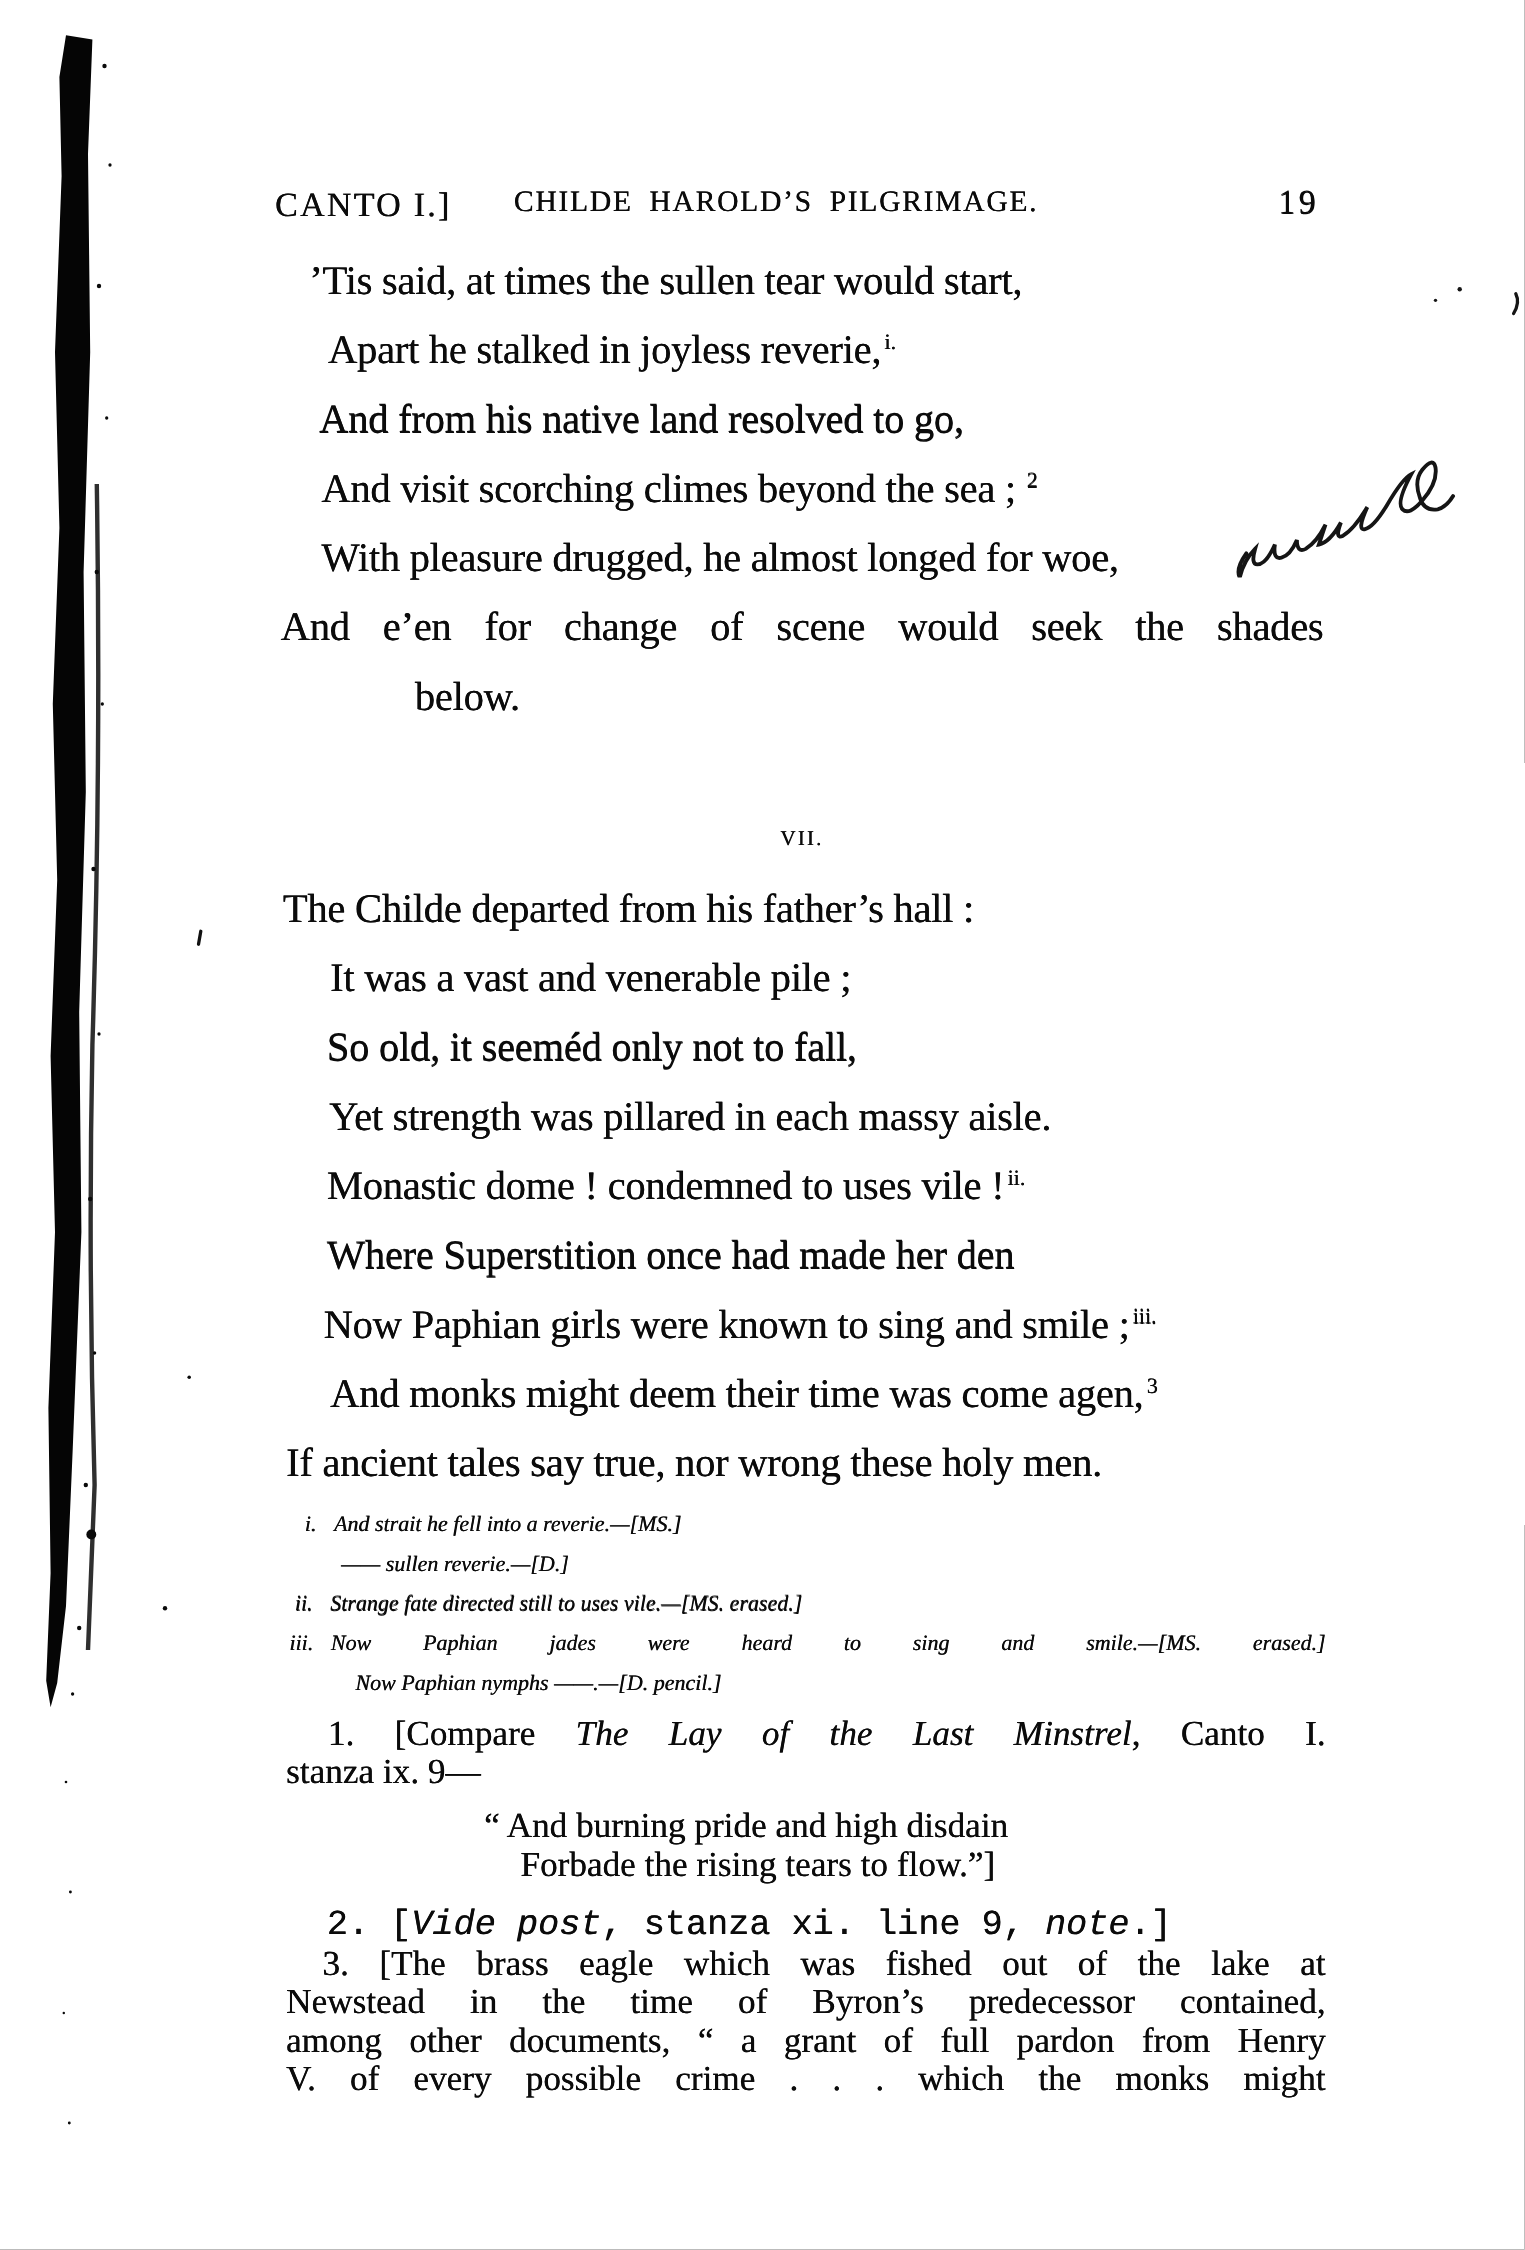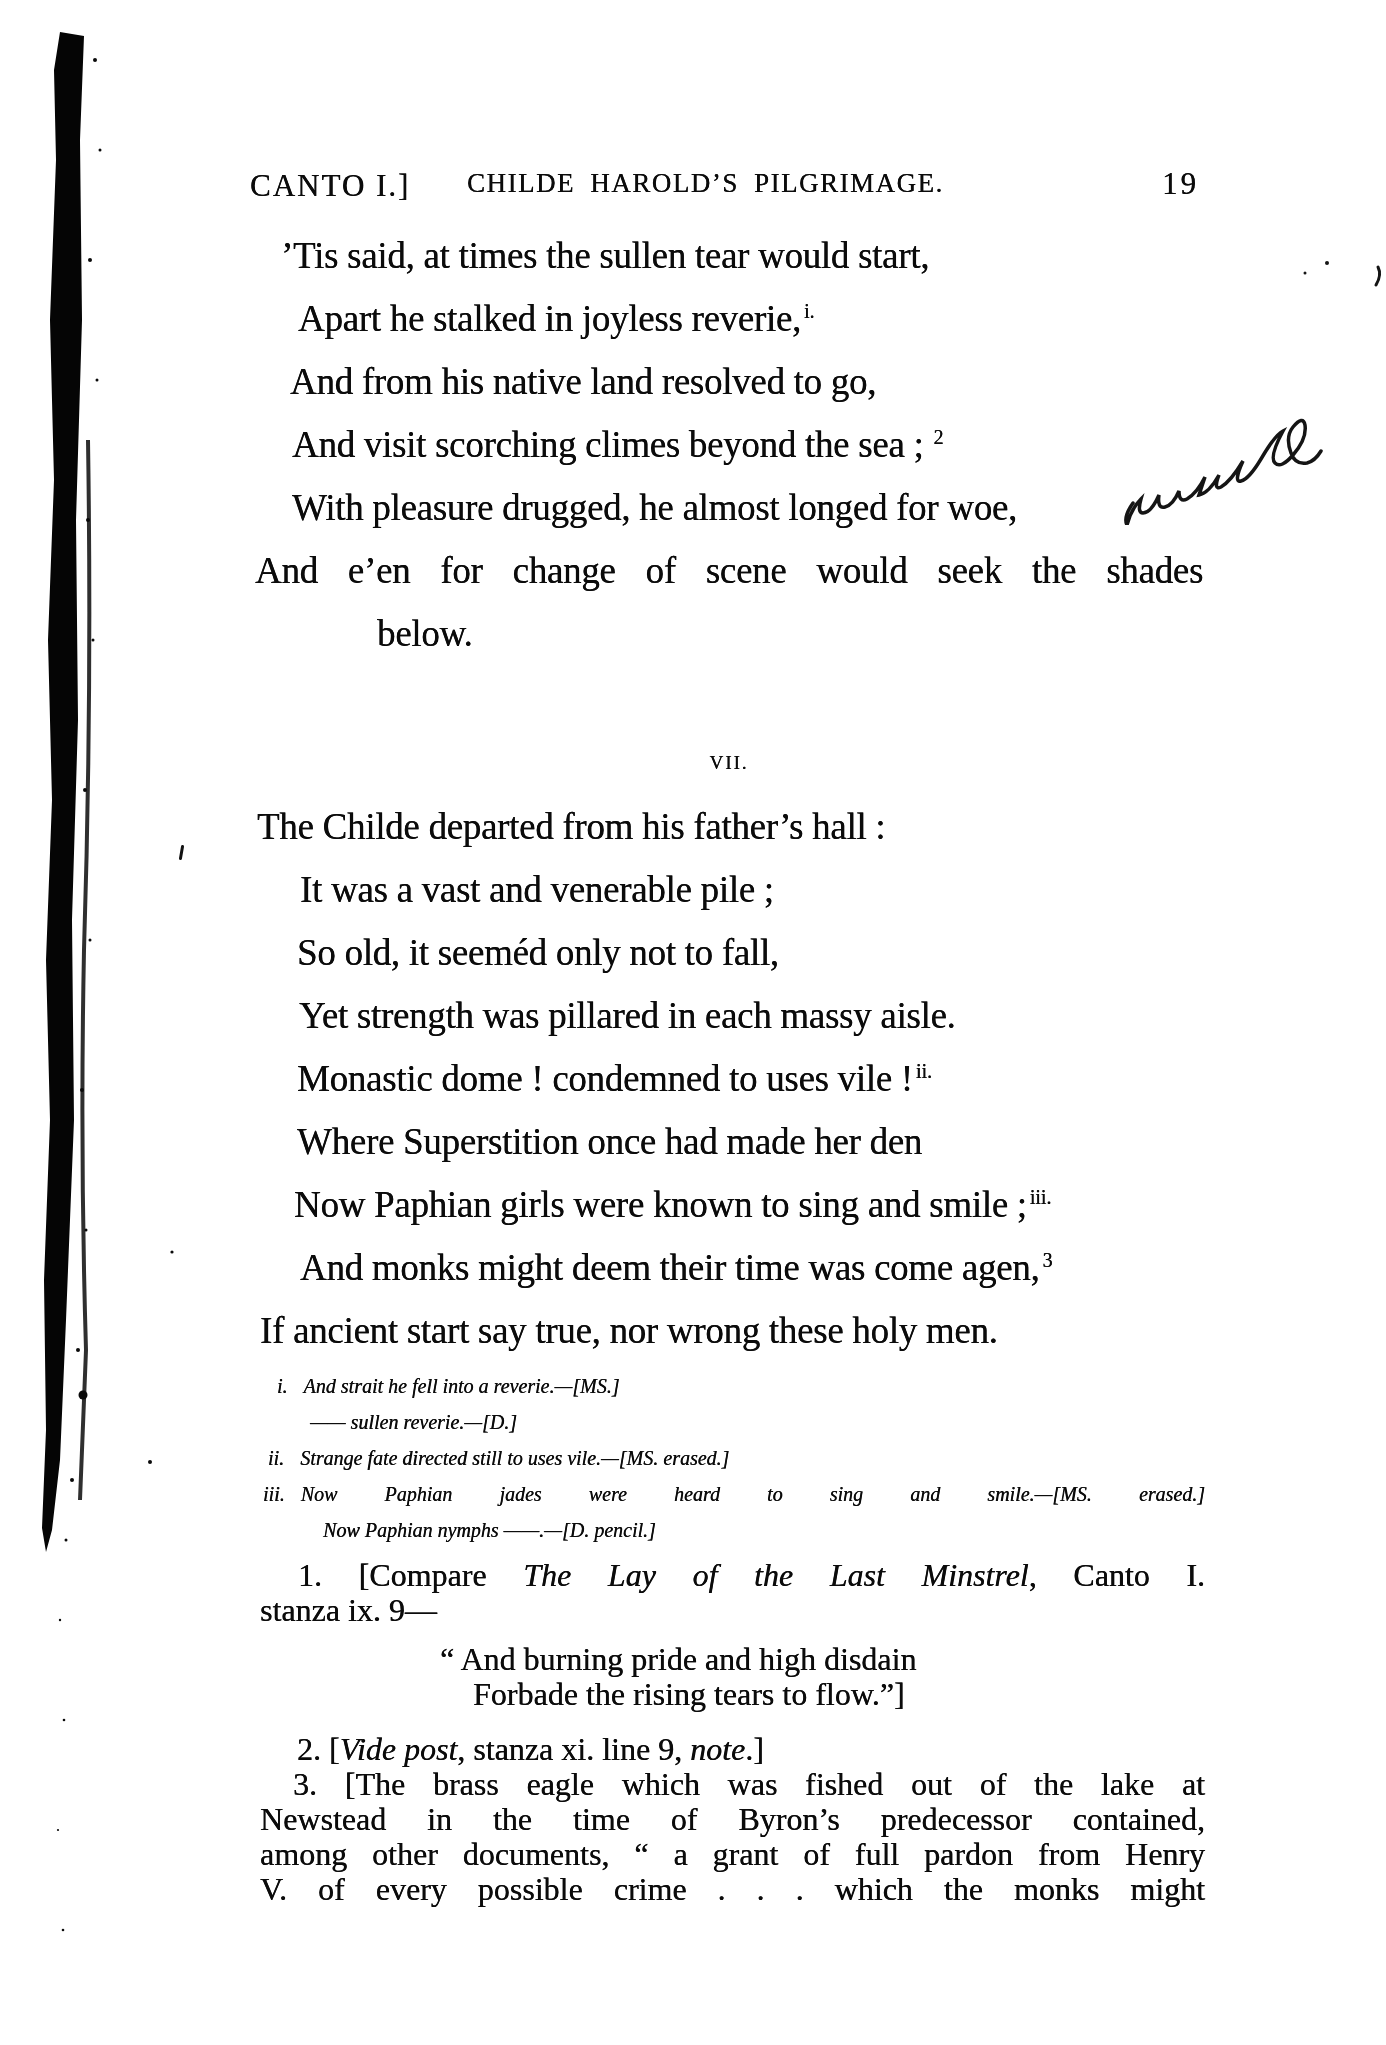--- a/index.html
+++ b/index.html
@@ -31,21 +31,21 @@
   .lab{margin-right:16px;}
   .m17{padding-left:17px}.m50{padding-left:50px}.m8{padding-left:8px}.m3{padding-left:3px}.m63{padding-left:63px}
   .fill{white-space:normal;text-align:justify;text-align-last:justify;}
   
   .fnotes{position:absolute;left:260px;top:1558px;width:945px;font-size:32px;line-height:35px;}
   .it{font-style:italic;}
   .ind38{text-indent:38px}.ind33{text-indent:33px}
   .jfull{text-align:justify;text-align-last:justify;}
   .q1{padding-left:180px;margin-top:14px;}
   .q2{padding-left:213px;}
-  .fn2line{margin-top:20px;text-indent:37px;}
+  .fn2line{margin-top:20px;text-indent:37px;font-family:Liberation Mono, monospace;}
   
   .binding{position:absolute;left:0;top:0;}
   .marginalia{position:absolute;left:1095px;top:235px;}
   .stray{position:absolute;left:180px;top:845px;width:3px;height:15px;background:#111;transform:rotate(10deg);border-radius:2px;}
 </style>
 </head>
 <body>
 
 <div class="page">
 
@@ -105,21 +105,21 @@
 
   <div class="stanza s2">
     <div class="pline o2"><span>The Childe departed from his father’s hall :</span></div>
     <div class="pline o45"><span>It was a vast and venerable pile ;</span></div>
     <div class="pline o42"><span>So old, it seeméd only not to fall,</span></div>
     <div class="pline o44"><span>Yet strength was pillared in each massy aisle.</span></div>
     <div class="pline o42"><span>Monastic dome ! condemned to uses vile !</span><sup class="fm gap2">ii.</sup></div>
     <div class="pline o42"><span>Where Superstition once had made her den</span></div>
     <div class="pline o39"><span>Now Paphian girls were known to sing and smile ;</span><sup class="fm gap2">iii.</sup></div>
     <div class="pline o45"><span>And monks might deem their time was come agen,</span><sup class="fm gap2">3</sup></div>
-    <div class="pline o5"><span>If ancient start say true, nor wrong these holy men.</span></div>
+    <div class="pline o5"><span>If ancient tales say true, nor wrong these holy men.</span></div>
   </div>
 
   <div class="msnotes">
     <div class="mrow m17"><span class="lab">i.</span><span>And strait he fell into a reverie.—[MS.]</span></div>
     <div class="mrow m50"><span>—— sullen reverie.—[D.]</span></div>
     <div class="mrow m8"><span class="lab">ii.</span><span>Strange fate directed still to uses vile.—[MS. erased.]</span></div>
     <div class="mrow m3 fill"><span class="lab">iii.</span><span>Now Paphian jades were heard to sing and smile.—[MS. erased.]</span></div>
     <div class="mrow m63"><span>Now Paphian nymphs ——.—[D. pencil.]</span></div>
   </div>
 

